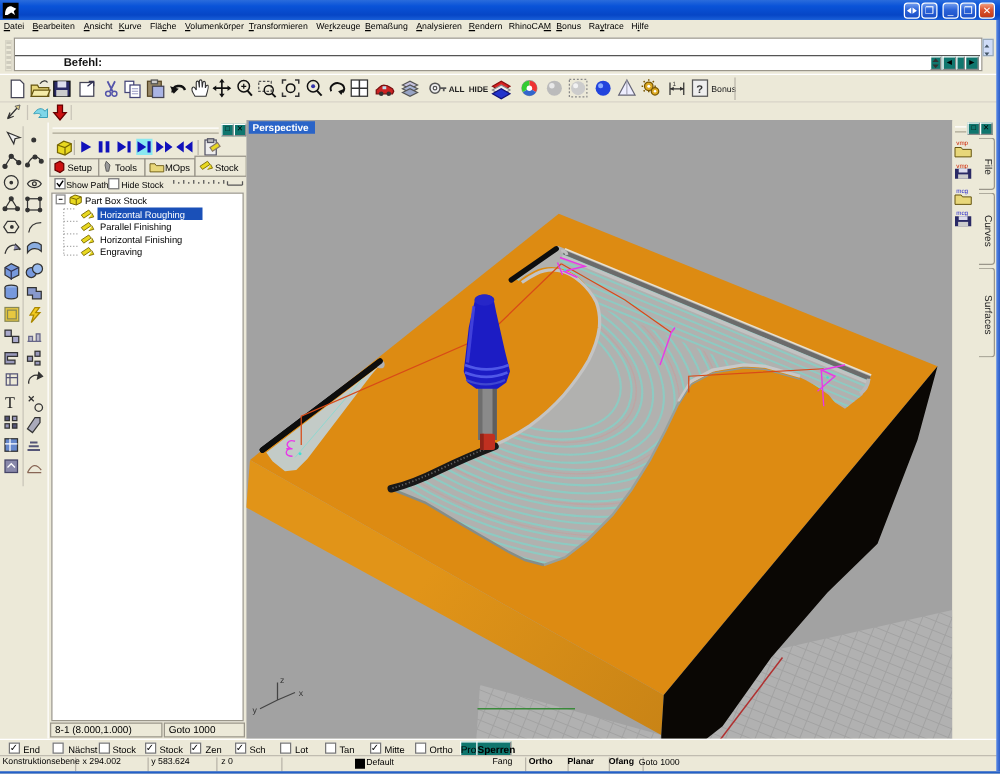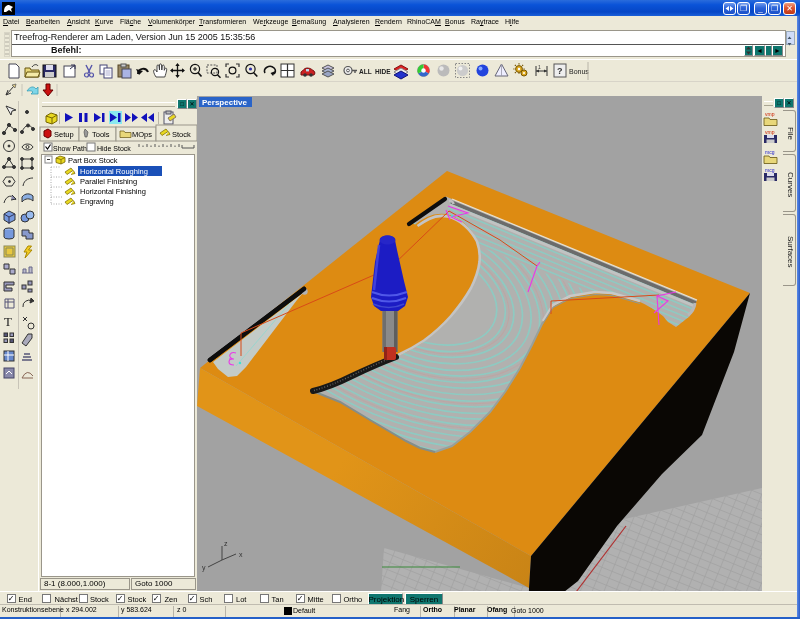--- a/index.html
+++ b/index.html
@@ -73,21 +73,20 @@
   <span style="left:333px"><u>A</u>nalysieren</span>
   <span style="left:375px"><u>R</u>endern</span>
   <span style="left:407px">RhinoCA<u>M</u></span>
   <span style="left:445px"><u>B</u>onus</span>
   <span style="left:471px">Ra<u>y</u>trace</span>
   <span style="left:505px">H<u>i</u>lfe</span>
 </div>
 <div id="cmdwrap" class="abs">
   <div id="cmdgrip" class="abs"></div>
   <div id="cmdbox" class="abs"></div>
-  <div id="hist" class="abs">Treefrog-Renderer am Laden, Version Jun 15 2005 15:35:56</div>
   <div id="cmddiv" class="abs"></div>
   <div id="befehl" class="abs">Befehl:</div>
   <div class="abs" style="left:786px;top:2px;width:7px;height:12px;background:#cfdcf8;border:1px solid #9ab;"><svg width="5" height="10">
         <path d="M2.5 0.5 L4.5 3 H0.5 z M2.5 9.5 L4.5 7 H0.5 z" fill="#456"></path>
       </svg></div>
   <div class="abs mbtn" style="left:744px;top:16px;width:9px;height:11px;"><svg width="7" height="9">
         <path d="M3.5 0.5 L6 3.5 H1 z M3.5 8.5 L6 5.5 H1 z" fill="#333"></path>
       </svg></div>
   <div class="abs mbtn" style="left:754px;top:16px;width:11px;height:11px;line-height:9px;">◄</div>
   <div class="abs mbtn" style="left:765px;top:16px;width:7px;height:11px;"></div>
@@ -731,21 +730,21 @@
     <div class="oslbl" style="left:199.5px">Sch</div>
   <div class="chk" style="left:223.5px"></div>
     <div class="oslbl" style="left:236px">Lot</div>
   <div class="chk" style="left:259.5px"></div>
     <div class="oslbl" style="left:271.5px">Tan</div>
   <div class="chk" style="left:295.5px">✓</div>
     <div class="oslbl" style="left:307.5px">Mitte</div>
   <div class="chk" style="left:331.5px"></div>
     <div class="oslbl" style="left:343.5px">Ortho</div>
   <div class="abs mbtn" style="left:367.5px;top:0.5px;width:35px;height:12px;font-size:8px;line-height:11px;">Projektion</div>
-  <div class="abs mbtn" style="left:405px;top:0.5px;width:38px;height:12px;font-size:8px;line-height:11px;">Sperren</div>
+  <div class="abs mbtn" style="left:381px;top:0.5px;width:28px;height:12px;font-size:8px;line-height:11px;font-weight:bold;">Sperren</div>
 </div>
 <div id="status" class="abs">
   <div class="sfield" style="left:0px;width:58px;padding-left:2px">Konstruktionsebene</div>
   <div class="sfield" style="left:62px;width:52px;">x 294.002</div>
   <div class="sfield" style="left:117px;width:52px;">y 583.624</div>
   <div class="sfield" style="left:173px;width:48px;">z 0</div>
   <div class="abs" style="left:284px;top:2px;width:8px;height:8px;background:#000"></div>
   <div class="abs" style="left:293px;top:1.5px;">Default</div>
   <div class="sfield" style="left:390px;width:26px;">Fang</div>
   <div class="sfield" style="left:419px;width:31px;font-weight:bold">Ortho</div>

